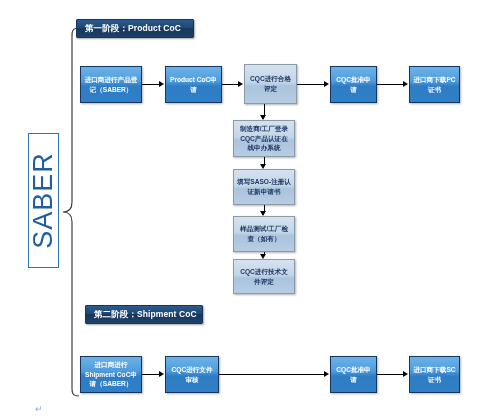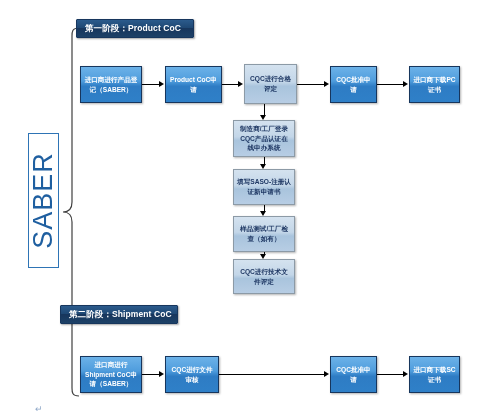--- a/index.html
+++ b/index.html
@@ -181,21 +181,21 @@
 
   <div class="conn v" style="left:264px; top:157px; height:7px;"></div>
   <div class="arrow-d" style="left:260px; top:164px;"></div>
 
   <div class="conn v" style="left:264px; top:205px; height:6px;"></div>
   <div class="arrow-d" style="left:260px; top:211px;"></div>
 
   <div class="conn v" style="left:264px; top:252px; height:2px;"></div>
   <div class="arrow-d" style="left:260px; top:254px;"></div>
 
-  <div class="stage-header" style="left:60px; top:305px; width:118px; height:19px;">第二阶段：Shipment CoC</div>
+  <div class="stage-header" style="left:85px; top:305px; width:118px; height:19px;">第二阶段：Shipment CoC</div>
 
   <div class="node blue" style="left:80px; top:356px; width:62px; height:37px;">
     <span>进口商进行Shipment CoC申请（SABER）</span>
   </div>
 
   <div class="node blue" style="left:165px; top:356px; width:54px; height:37px;">
     <span>CQC进行文件审核</span>
   </div>
 
   <div class="node blue" style="left:330px; top:356px; width:47px; height:37px;">

